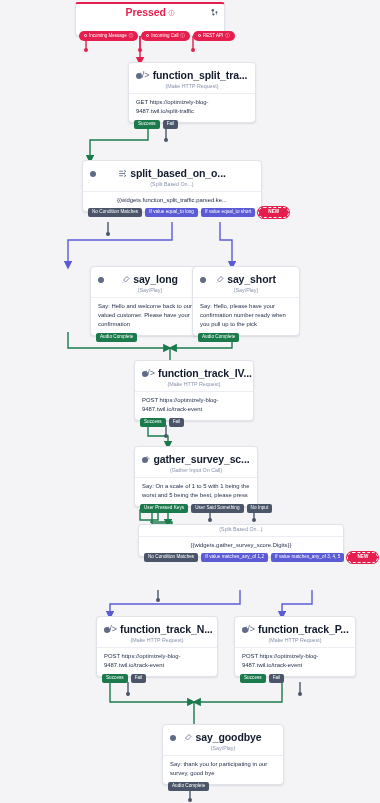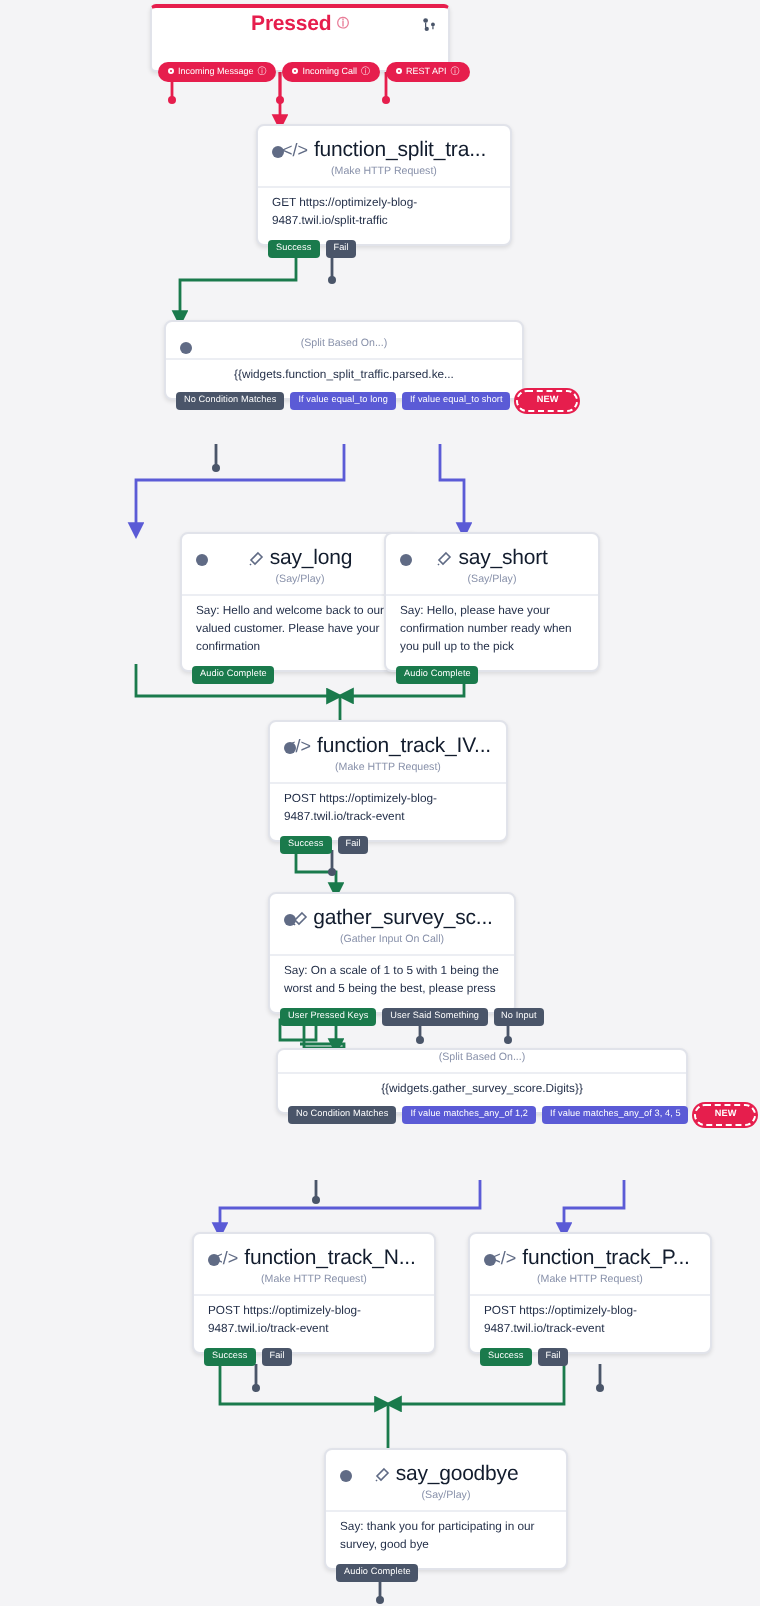--- a/index.html
+++ b/index.html
@@ -27,21 +27,21 @@
     padding:6px 7px 1px 7px;
     position:relative;
   }
   .dot {
     width:6px;height:6px;border-radius:50%;
     background:#606b85; flex:none;
     position:absolute; left:7px; top:10px;
   }
   .titlewrap { flex:1; text-align:center; display:flex; align-items:center; justify-content:center; gap:3px; }
   .ntitle {
-    font-size:10.5px; font-weight:400; color:#121c2d;
+    font-size:10.5px; font-weight:700; color:#121c2d;
     white-space:nowrap; letter-spacing:-.1px;
   }
   .nicon { color:#606b85; font-size:9px; line-height:1; display:inline-block; }
   .nicon svg { display:block; }
   .nsub {
     text-align:center; font-size:5.3px; color:#8891aa;
     padding:1px 0 4px 0;
   }
   .nbody {
     font-size:5.9px; color:#1f2b45; line-height:1.55;
@@ -213,20 +213,30 @@
     <div class="nbody">GET https://optimizely-blog-9487.twil.io/split-traffic</div>
     <div class="pills">
       <span class="pill green">Success</span>
       <span class="pill dark">Fail</span>
     </div>
   </div>
 
   <div class="node" style="left:82px;top:160px;width:180px;">
     <div class="node-head">
       <span class="dot"></span>
+      <span class="titlewrap">
+        <span class="nicon">
+          <svg width="9" height="9" viewBox="0 0 16 16" stroke="#606b85" stroke-width="1.5" fill="none">
+            <path d="M2 4h7M2 8h11M2 12h7"></path>
+              <path d="M11 2l3 2-3 2"></path>
+              <path d="M11 10l3 2-3 2"></path>
+          </svg>
+        </span>
+        <span class="ntitle">split_based_on_o...</span>
+      </span>
     </div>
     <div class="nsub">(Split Based On...)</div>
     <div class="nbody center">{{widgets.function_split_traffic.parsed.ke...</div>
     <div class="pills pillrow-wide">
       <span class="pill dark">No Condition Matches</span>
       <span class="pill purple">If value equal_to long</span>
       <span class="pill purple">If value equal_to short</span>
       <span class="pill red">NEW</span>
     </div>
   </div>

